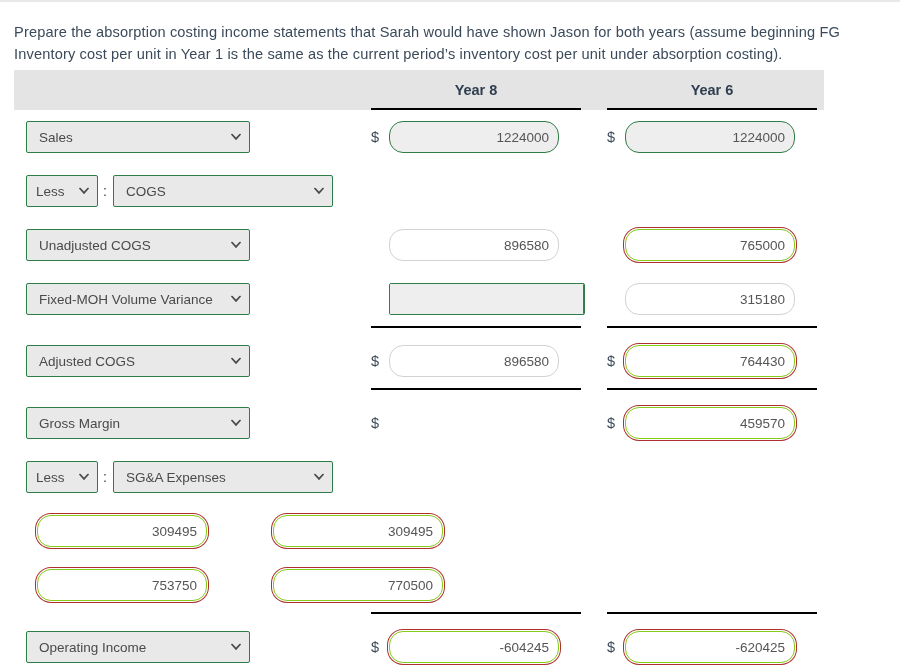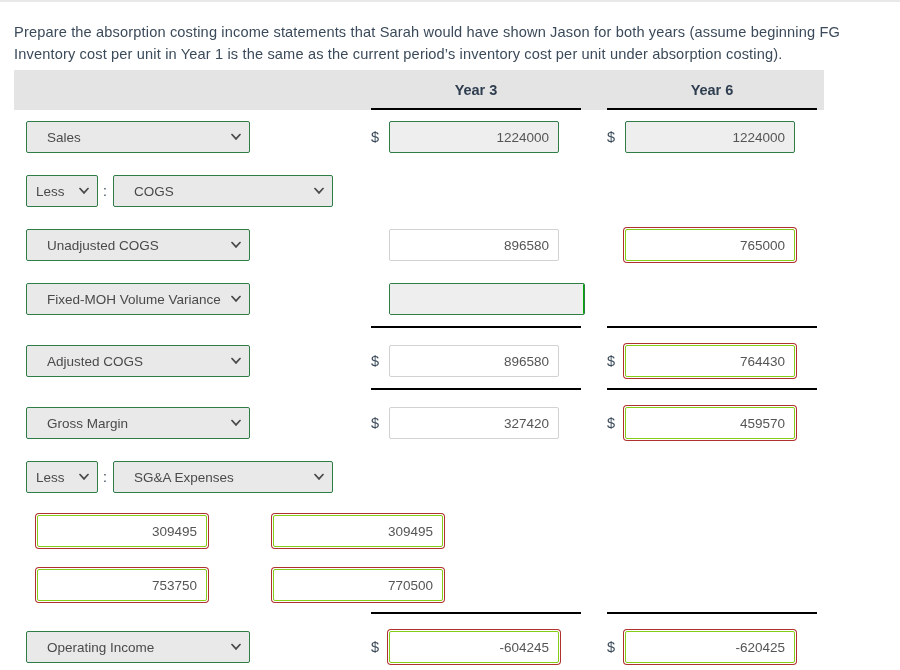--- a/index.html
+++ b/index.html
@@ -106,21 +106,21 @@
     appearance: none;
     -webkit-appearance: none;
     -moz-appearance: none;
     background-color: #e9e9e9;
     border: 1px solid #2e7d46;
     border-radius: 2px;
     color: #4a4a4a;
     font-family: "Liberation Sans", sans-serif;
     font-size: 13.5px;
     height: 32px;
-    padding: 0 24px 0 20px;
+    padding: 0 24px 0 12px;
     outline: none;
     cursor: pointer;
   }
   .sel-wrap {
     position: relative;
     display: inline-block;
   }
   .sel-wrap .chev {
     position: absolute;
     right: 9px;
@@ -150,21 +150,21 @@
   .dollar.blank { visibility: hidden; }
 
   .inp {
     height: 32px;
     width: 170px;
     font-family: "Liberation Sans", sans-serif;
     font-size: 13.5px;
     color: #555555;
     text-align: right;
     padding: 0 9px;
-    border-radius: 2px;
+    border-radius: 14px;
     outline: none;
     background: #ffffff;
     border: 1px solid #cccccc;
   }
   
   .inp.green {
     background: #eeeeee;
     border: 1px solid #2e7d46;
   }
   
@@ -244,21 +244,21 @@
 
   <div class="top-rule"></div>
 
   <p class="prompt">Prepare the absorption costing income statements that Sarah would have shown Jason for both years (assume beginning FG Inventory cost per unit in Year 1 is the same as the current period’s inventory cost per unit under absorption costing).</p>
 
   <div class="table">
 
     <div class="header-band">
       <div class="hdr-blank"></div>
       <div class="hdr-col">
-        <span>Year 3</span>
+        <span>Year 8</span>
         <span class="underbar"></span>
       </div>
       <div class="hdr-gap"></div>
       <div class="hdr-col">
         <span>Year 6</span>
         <span class="underbar"></span>
       </div>
     </div>
 
     <div id="rows-host">
@@ -315,20 +315,24 @@
               </svg></span>
           </div>
           <div class="val-cell">
             <span class="dollar blank">$</span>
             <div class="info-group">
               <input type="text" class="inp-part" value="" style="">
               <button class="info-btn">i</button>
             </div>
           </div>
           <div class="gap-cell"></div>
+          <div class="val-cell">
+            <span class="dollar blank">$</span>
+            <input type="text" class="inp grey" value="315180" style="">
+          </div>
         </div>
         <div class="rule-row" style="height: 8px;">
           <div class="rule-blank"></div>
           <div class="rule-col">
             <span class="line"></span>
           </div>
           <div class="rule-gap"></div>
           <div class="rule-col">
             <span class="line"></span>
           </div>
@@ -360,21 +364,20 @@
           </div>
         </div>
         <div class="row">
           <div class="label-cell">
             <span class="sel-wrap"><select class="sel sel-main"><option>Gross Margin</option></select><svg class="chev" viewBox="0 0 10 7">
                 <path d="M1 1 L5 5.4 L9 1" fill="none" stroke="#4a4a4a" stroke-width="1.7" stroke-linecap="round"></path>
               </svg></span>
           </div>
           <div class="val-cell">
             <span class="dollar">$</span>
-            <input type="text" class="inp grey" value="327420" style="">
           </div>
           <div class="gap-cell"></div>
           <div class="val-cell">
             <span class="dollar">$</span>
             <input type="text" class="inp red" value="459570" style="">
           </div>
         </div>
         <div class="row">
           <div class="label-cell">
             <span class="sel-wrap"><select class="sel sel-small"><option>Less</option></select><svg class="chev" viewBox="0 0 10 7">

